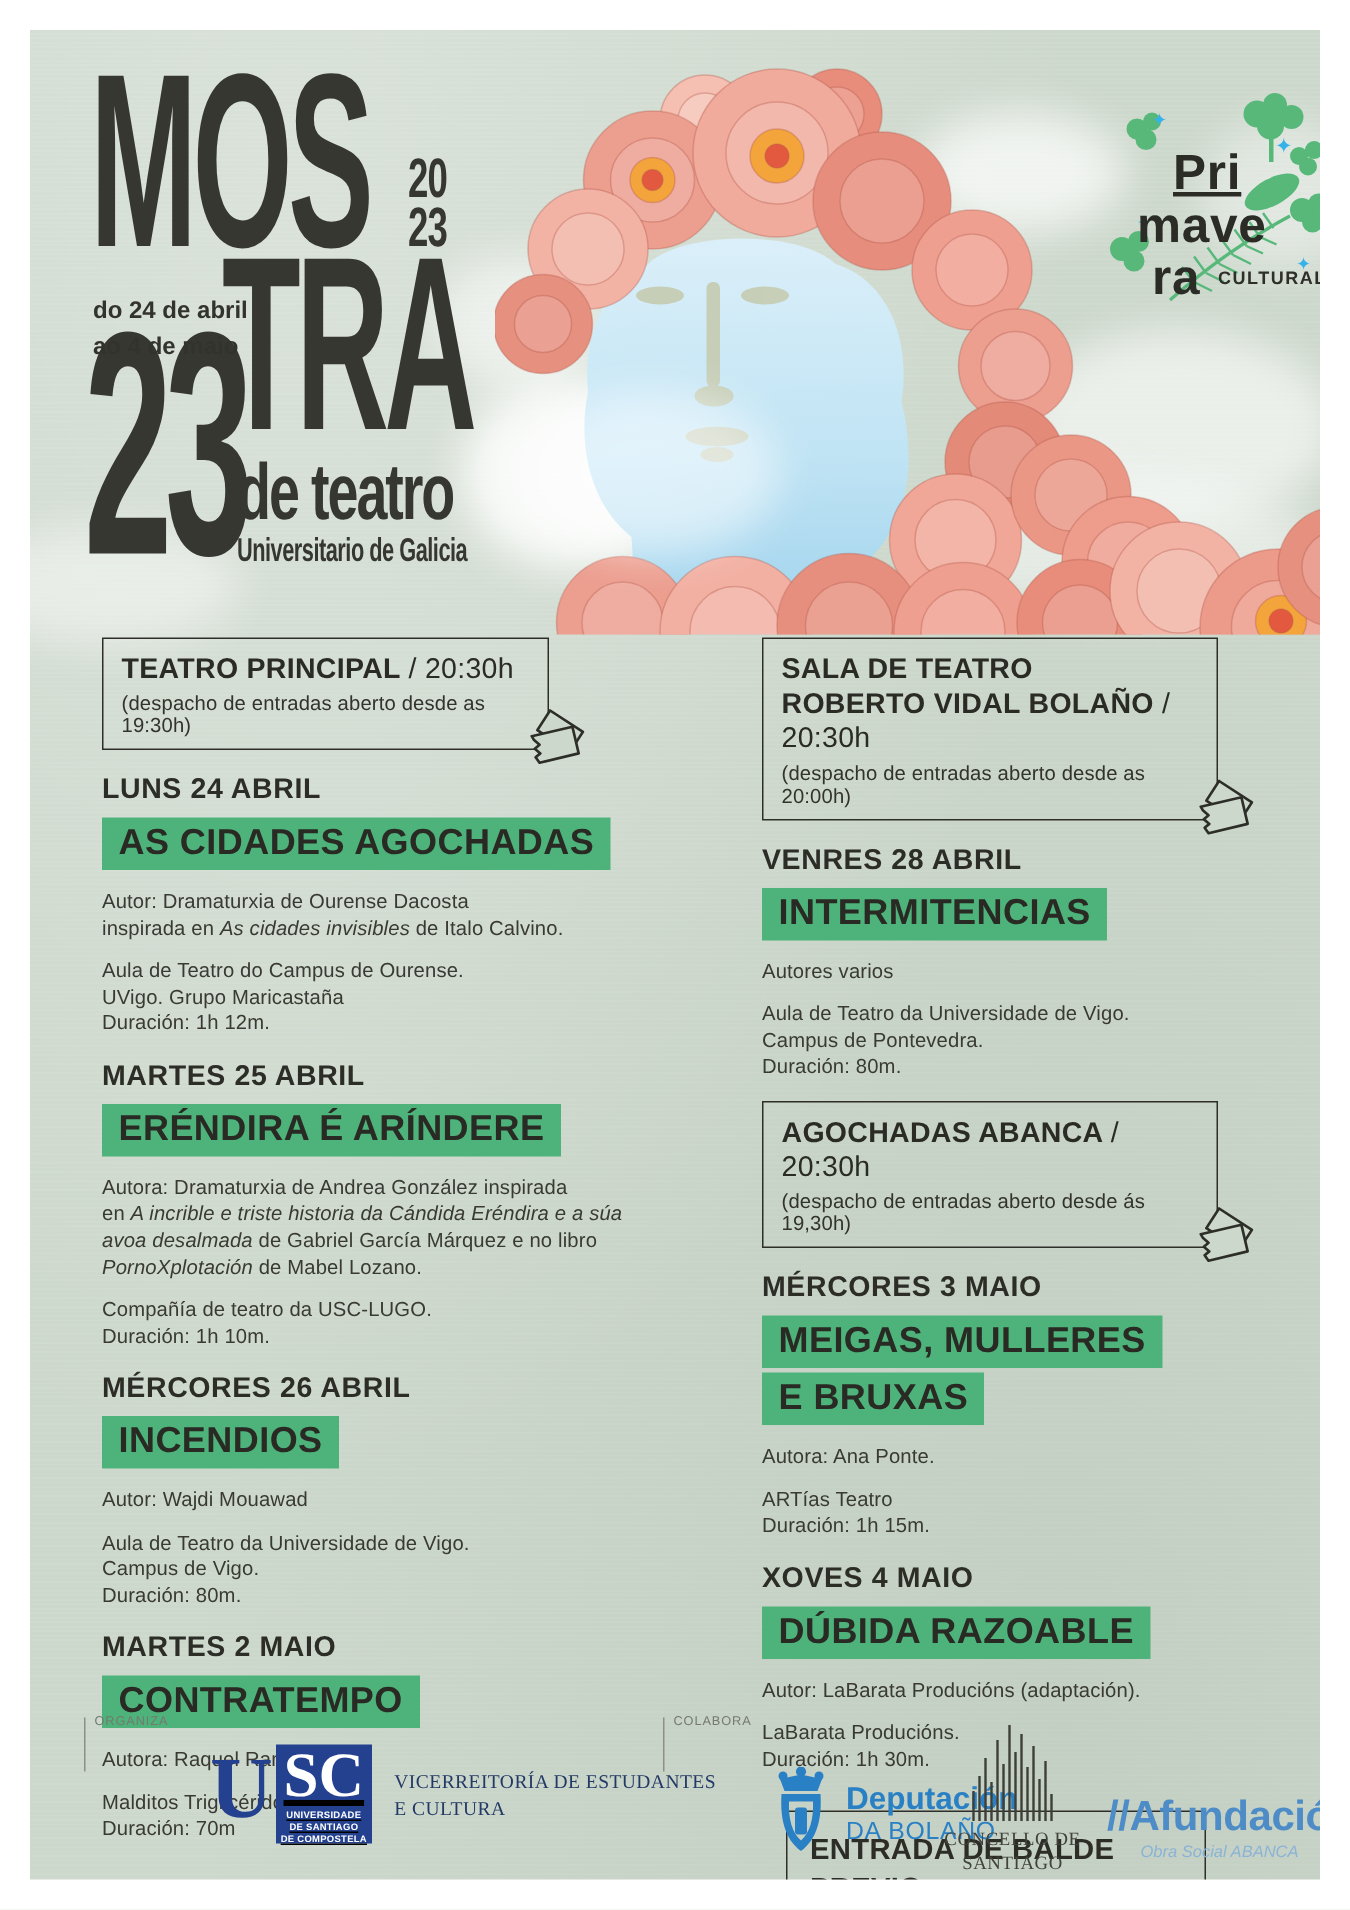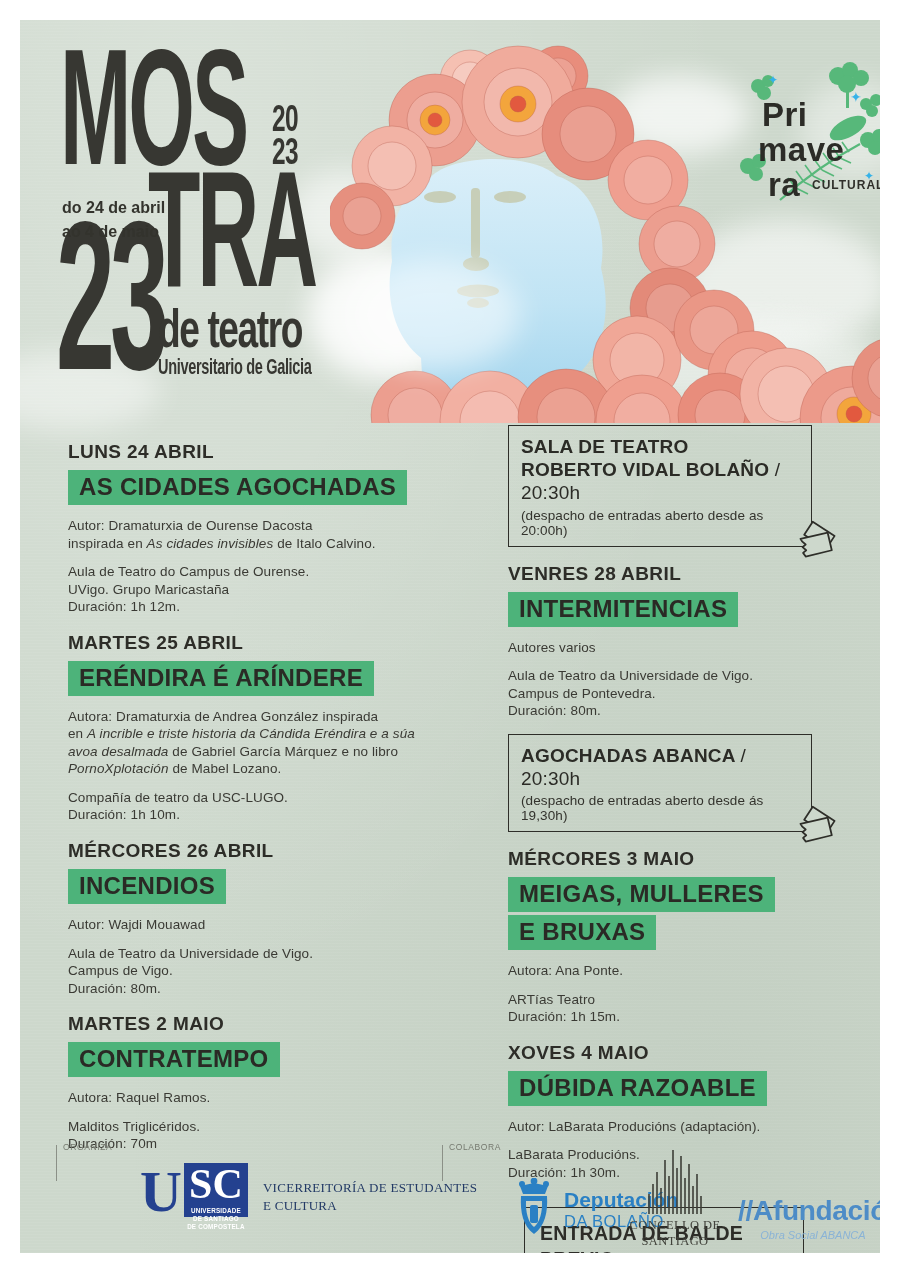--- a/index.html
+++ b/index.html
@@ -60,21 +60,21 @@
     font-size:19.5px;font-weight:bold;color:#2d2d28;line-height:1.3;letter-spacing:.2px;}
 
   
   .credit-marker{position:absolute;z-index:6;}
   .credit-rule{position:absolute;left:0;top:3px;width:1px;height:36px;background:#8b9087;}
   .credit-label{position:absolute;left:7px;top:0;font-size:8.5px;letter-spacing:.6px;color:#75796f;}
   .footer-item{position:absolute;z-index:6;}
 
   .usc{display:flex;align-items:flex-start;}
   .usc-u{font-family:"Liberation Serif",serif;font-weight:bold;color:#24418f;font-size:58px;line-height:1;margin-right:2px;}
-  .usc-box{width:64px;height:54px;background:#24418f;text-align:center;}
+  .usc-box{width:64px;height:66px;background:#24418f;text-align:center;text-decoration:underline;}
   .usc-sc{font-family:"Liberation Serif",serif;font-weight:bold;color:#ffffff;font-size:42px;line-height:1;margin-top:0px;}
   .usc-caption{font-size:6.3px;font-weight:bold;color:#ffffff;line-height:1.25;letter-spacing:.2px;margin-top:2px;}
   .usc-dept{font-family:"Liberation Serif",serif;font-size:13px;color:#233a66;letter-spacing:.3px;
     line-height:1.35;margin-left:15px;padding-top:16px;}
 
   .dep{display:flex;align-items:center;}
   .dep-text{margin-left:8px;color:#2a80c4;}
   .dep-l1{font-size:21px;font-weight:bold;line-height:1.05;}
   .dep-l2{font-size:16.5px;letter-spacing:.5px;}
 
@@ -264,27 +264,42 @@
         <g stroke-width="1.6">
           <path d="M76 140 l-8 -10 M84 134 l-8 -11 M93 128 l-8 -11 M102 122 l-8 -11 M111 116 l-8 -11 M120 110 l-7 -10 M129 104 l-7 -10"></path>
           <path d="M76 140 l12 6 M84 134 l12 6 M93 128 l12 6 M102 122 l12 6 M111 116 l11 5 M120 110 l11 5"></path>
         </g>
       </g>
     </svg>
     <span class="pv-star" style="left:48px;top:26px;font-size:12px;">✦</span>
     <span class="pv-star" style="left:130px;top:42px;font-size:14px;">✦</span>
     <span class="pv-star" style="left:38px;top:96px;font-size:11px;">✦</span>
     <span class="pv-star" style="left:144px;top:122px;font-size:12px;">✦</span>
-    <span class="pv-line" style="left:42px;top:50px;">Pri</span>
+    <span class="pv-line" style="left:62px;top:50px;text-decoration:underline;">Pri</span>
     <span class="pv-line" style="left:38px;top:85px;text-align:center;">mave</span>
     <span class="pv-line" style="left:48px;top:120px;">ra</span>
     <span class="pv-tag" style="left:92px;top:130px;">CULTURAL</span>
   </div>
 
   <div class="col col-left">
+    <div class="venue-box">
+      <div class="venue-line">
+        <span>TEATRO PRINCIPAL</span>
+        <span class="venue-time">/ 20:30h</span>
+      </div>
+      <div class="venue-note">(despacho de entradas aberto desde as 19:30h)</div>
+      <span class="ticket">
+        <svg width="48" height="48" viewBox="0 0 46 46">
+          <g fill="#cdd8cc" stroke="#2e2e29" stroke-width="1.7" stroke-linejoin="round">
+            <rect x="17" y="7" width="25" height="15" transform="rotate(33 29 14)"></rect>
+            <path d="M11 18 L37 12 L41 29 L16 35 L13.5 31.5 L16.5 29 L13 26 L16 23.5 L12.5 20.5 Z"></path>
+          </g>
+        </svg>
+      </span>
+    </div>
     <div id="left-events">
         <div class="event">
           <div class="event-date">LUNS 24 ABRIL</div>
           <div class="event-title"><span class="green-bar">AS CIDADES AGOCHADAS</span><br></div>
           <p class="event-body"><span>Autor: Dramaturxia de Ourense Dacosta</span><br><span>inspirada en </span><i>As cidades invisibles</i><span> de Italo Calvino.</span></p>
           <p class="event-body"><span>Aula de Teatro do Campus de Ourense.</span><br><span>UVigo. Grupo Maricastaña</span><br><span>Duración: 1h 12m.</span></p>
         </div>
         <div class="event">
           <div class="event-date">MARTES 25 ABRIL</div>
           <div class="event-title"><span class="green-bar">ERÉNDIRA É ARÍNDERE</span><br></div>

